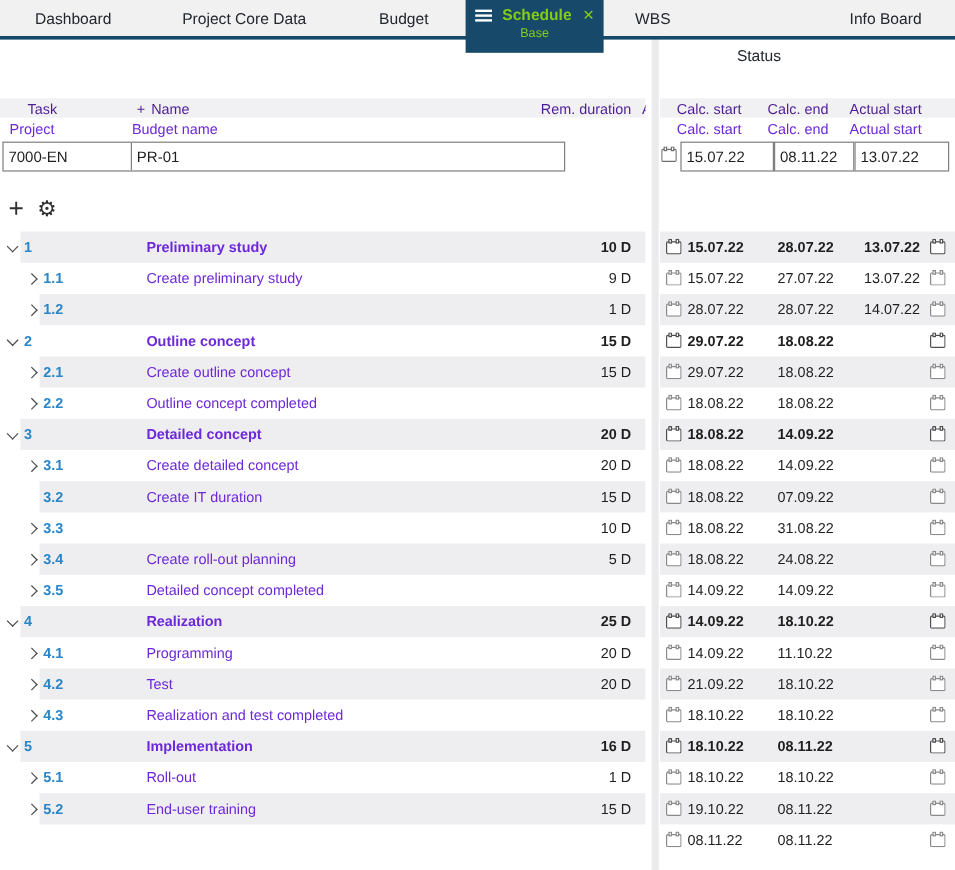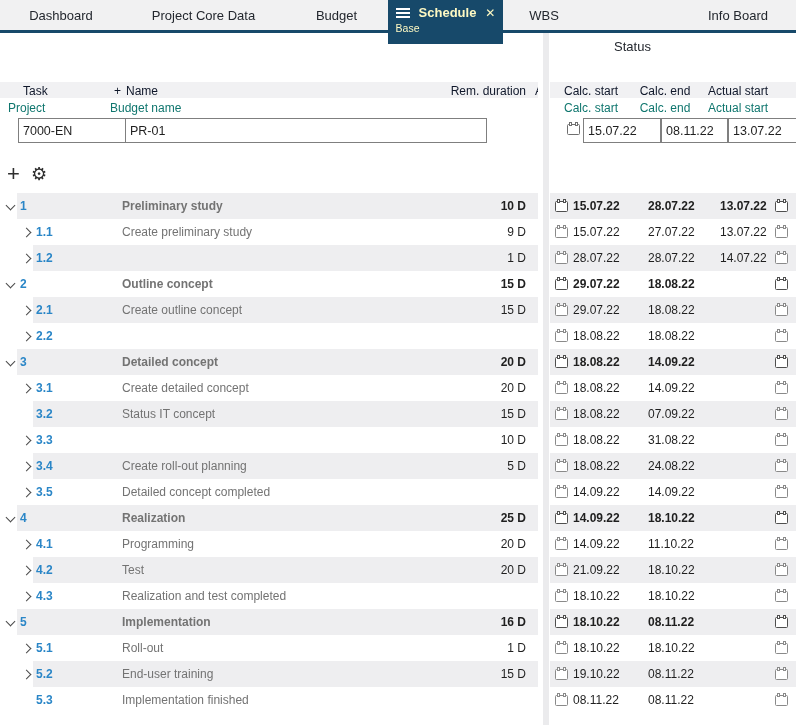--- a/index.html
+++ b/index.html
@@ -4,51 +4,51 @@
 <style>
   html,body{margin:0;padding:0;background:#fff;}
   .app{position:relative;width:796px;height:725px;background:#fff;
        font-family:"Liberation Sans",sans-serif;font-size:12px;color:#1f1f1f;overflow:hidden;}
 
   
   .tabbar{position:absolute;left:0;top:0;width:796px;height:30px;background:#f1f1f2;display:flex;}
   .tab-underline{position:absolute;left:0;top:30px;width:796px;height:3px;background:#17496a;z-index:1;}
   .tab{position:relative;height:30px;display:flex;align-items:center;justify-content:center;
        font-size:13px;color:#23272e;cursor:default;flex:0 0 auto;}
-  .tab.active{height:44px;background:#17496a;color:#fef9c3;z-index:2;
+  .tab.active{height:44px;background:#17496a;color:#84cc16;z-index:2;
        display:grid;grid-template-columns:auto auto auto;grid-template-rows:auto auto;
        justify-content:center;align-content:start;align-items:center;column-gap:9px;padding-top:5px;box-sizing:border-box;}
   .tab .tab-menu-icon,.tab .tab-close,.tab .tab-sub{display:none;}
   .tab.active .tab-menu-icon{display:flex;flex-direction:column;gap:2px;}
   .tab.active .tab-menu-icon i{display:block;width:14px;height:2px;background:#fff;}
   .tab.active .tab-label{font-weight:bold;}
   .tab.active .tab-close{display:block;font-size:12px;line-height:1;}
-  .tab.active .tab-sub{display:block;grid-column:1/4;text-align:left;font-size:10.5px;margin-top:2px;}
+  .tab.active .tab-sub{display:block;grid-column:1/4;text-align:center;font-size:10.5px;margin-top:2px;}
 
   
   .left-panel{position:absolute;left:0;top:32px;width:538px;height:693px;overflow:hidden;}
   .splitter{position:absolute;left:543px;top:32px;width:6px;height:693px;background:#ebebed;}
   .right-panel{position:absolute;left:550px;top:32px;width:246px;height:693px;overflow:hidden;}
 
   
-  .hdr{position:absolute;left:0;right:0;top:50px;height:16px;background:#f1f1f3;color:#0f172a;}
+  .hdr{position:absolute;left:0;right:0;top:50px;height:16px;background:#f1f1f3;color:#4c1d95;}
   .hdr span,.lblrow span{position:absolute;line-height:18px;white-space:nowrap;}
-  .lblrow{position:absolute;left:0;right:0;top:68px;height:17px;color:#0f766e;}
+  .lblrow{position:absolute;left:0;right:0;top:68px;height:17px;color:#6d28d9;}
   .lblrow span{line-height:17px;}
 
   .h-task{left:23px;} .h-plus{left:114px;} .h-name{left:126px;}
   .h-dur{right:12px;} .h-a{left:535px;}
   .l-task{left:8px;} .l-name{left:110px;}
 
   .rh-1{left:8px;width:66px;text-align:center;}
   .rh-2{left:84px;width:62px;text-align:center;}
   .rh-3{left:158px;width:69px;}
 
   
-  .filterrow{position:absolute;left:16px;right:0;top:86px;height:25px;}
+  .filterrow{position:absolute;left:0;right:0;top:86px;height:25px;}
   .lf-box{position:absolute;left:2px;top:0;width:467px;height:23px;border:1px solid #7f7f7f;display:flex;background:#fff;}
   .lf-box input{border:none;outline:none;height:100%;padding:0 0 0 4px;font-family:inherit;font-size:12.5px;color:#1f1f1f;background:transparent;}
   .lf-task{width:102px;border-right:1px solid #7f7f7f !important;}
   .lf-name{flex:1;}
   .rf-input{position:absolute;top:0;height:23px;border:1px solid #7f7f7f;outline:none;
             padding:0 0 0 4px;font-family:inherit;font-size:12.5px;color:#1f1f1f;box-sizing:content-box;background:#fff;}
   .rf-1{left:17px;width:72px;} .rf-2{left:95px;width:61px;} .rf-3{left:162px;width:73px;}
 
   
   .toolbar{position:absolute;left:0;top:128px;height:28px;}
@@ -64,21 +64,21 @@
   .left-panel .lvl2 .band{left:33px;}
   .right-panel .band{left:0;}
 
   .trow span{position:absolute;line-height:26px;white-space:nowrap;}
   .chev{position:absolute;width:6px;height:6px;border-right:1.6px solid #4a4a4a;border-bottom:1.6px solid #4a4a4a;}
   .lvl1 .chev{left:7px;top:9px;transform:rotate(45deg);}
   .lvl2 .chev{left:23px;top:10px;transform:rotate(-45deg);}
 
   .num{font-weight:bold;color:#2a86c7;}
   .lvl1 .num{left:20px;} .lvl2 .num{left:36px;}
-  .tname{left:122px;color:#737373;}
+  .tname{left:122px;color:#6d28d9;}
   .dur{right:12px;}
   .summary .tname,.summary .dur{font-weight:bold;}
 
   .cal{position:absolute;top:6px;width:13px;height:13px;color:#8a8a8a;line-height:0;}
   .cal svg{display:block;}
   .cal-l{left:5px;} .cal-r{left:225px;}
   .summary .cal{color:#4f4f4f;}
   .fcal{position:absolute;left:1px;top:4px;width:13px;height:13px;color:#6f6f6f;line-height:0;}
   .d1{left:23px;} .d2{left:98px;} .d3{left:170px;}
   .right-panel .summary .d1,.right-panel .summary .d2,.right-panel .summary .d3{font-weight:bold;}
@@ -186,41 +186,42 @@
     <div class="band"></div>
     <span class="chev chev-right"></span>
     <span class="num">2.1</span>
     <span class="tname">Create outline concept</span>
     <span class="dur">15 D</span>
   </div>
         <div class="trow lvl2">
     <div class="band"></div>
     <span class="chev chev-right"></span>
     <span class="num">2.2</span>
+    <span class="tname">Outline concept completed</span>
     <span class="dur"></span>
   </div>
         <div class="trow lvl1 summary shaded">
     <div class="band"></div>
     <span class="chev chev-down"></span>
     <span class="num">3</span>
     <span class="tname">Detailed concept</span>
     <span class="dur">20 D</span>
   </div>
         <div class="trow lvl2">
     <div class="band"></div>
     <span class="chev chev-right"></span>
     <span class="num">3.1</span>
     <span class="tname">Create detailed concept</span>
     <span class="dur">20 D</span>
   </div>
         <div class="trow lvl2 shaded">
     <div class="band"></div>
 
     <span class="num">3.2</span>
-    <span class="tname">Status IT concept</span>
+    <span class="tname">Create IT duration</span>
     <span class="dur">15 D</span>
   </div>
         <div class="trow lvl2">
     <div class="band"></div>
     <span class="chev chev-right"></span>
     <span class="num">3.3</span>
     <span class="dur">10 D</span>
   </div>
         <div class="trow lvl2 shaded">
     <div class="band"></div>
@@ -277,27 +278,20 @@
     <span class="num">5.1</span>
     <span class="tname">Roll-out</span>
     <span class="dur">1 D</span>
   </div>
         <div class="trow lvl2 shaded">
     <div class="band"></div>
     <span class="chev chev-right"></span>
     <span class="num">5.2</span>
     <span class="tname">End-user training</span>
     <span class="dur">15 D</span>
-  </div>
-        <div class="trow lvl2">
-    <div class="band"></div>
-
-    <span class="num">5.3</span>
-    <span class="tname">Implementation finished</span>
-    <span class="dur"></span>
   </div>
       </div>
   </div>
 
   <div class="splitter"></div>
 
   <div class="right-panel">
     <div class="hdr">
       <span class="rh-1">Calc. start</span>
       <span class="rh-2">Calc. end</span>

